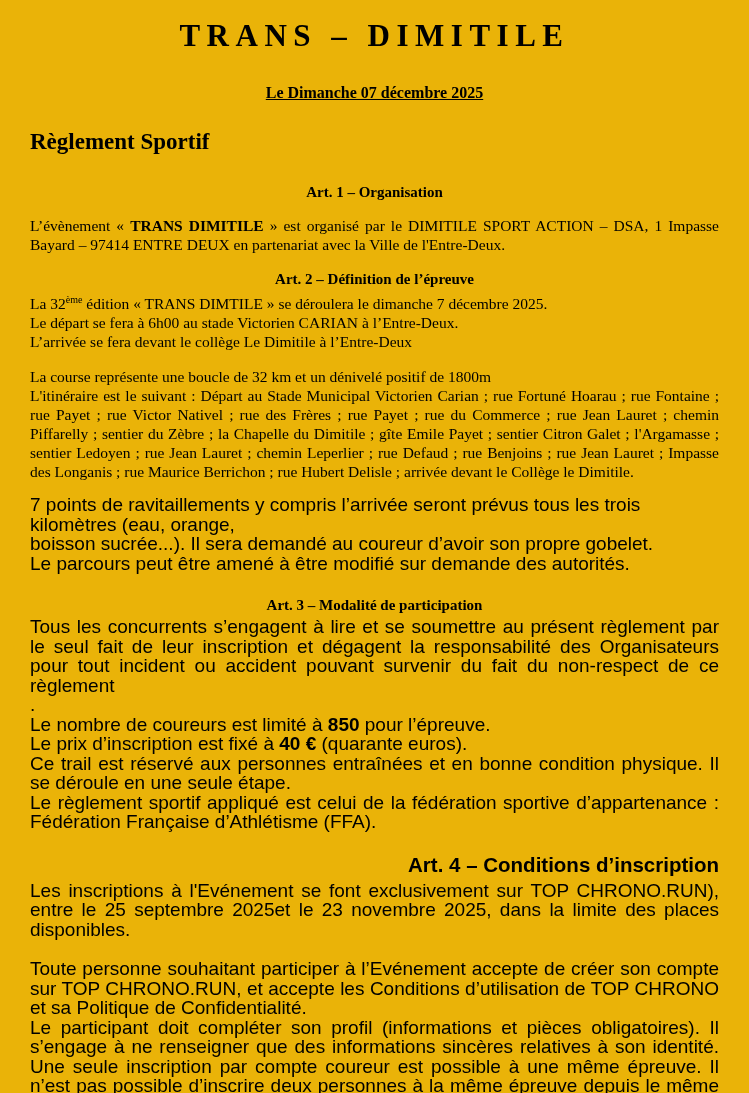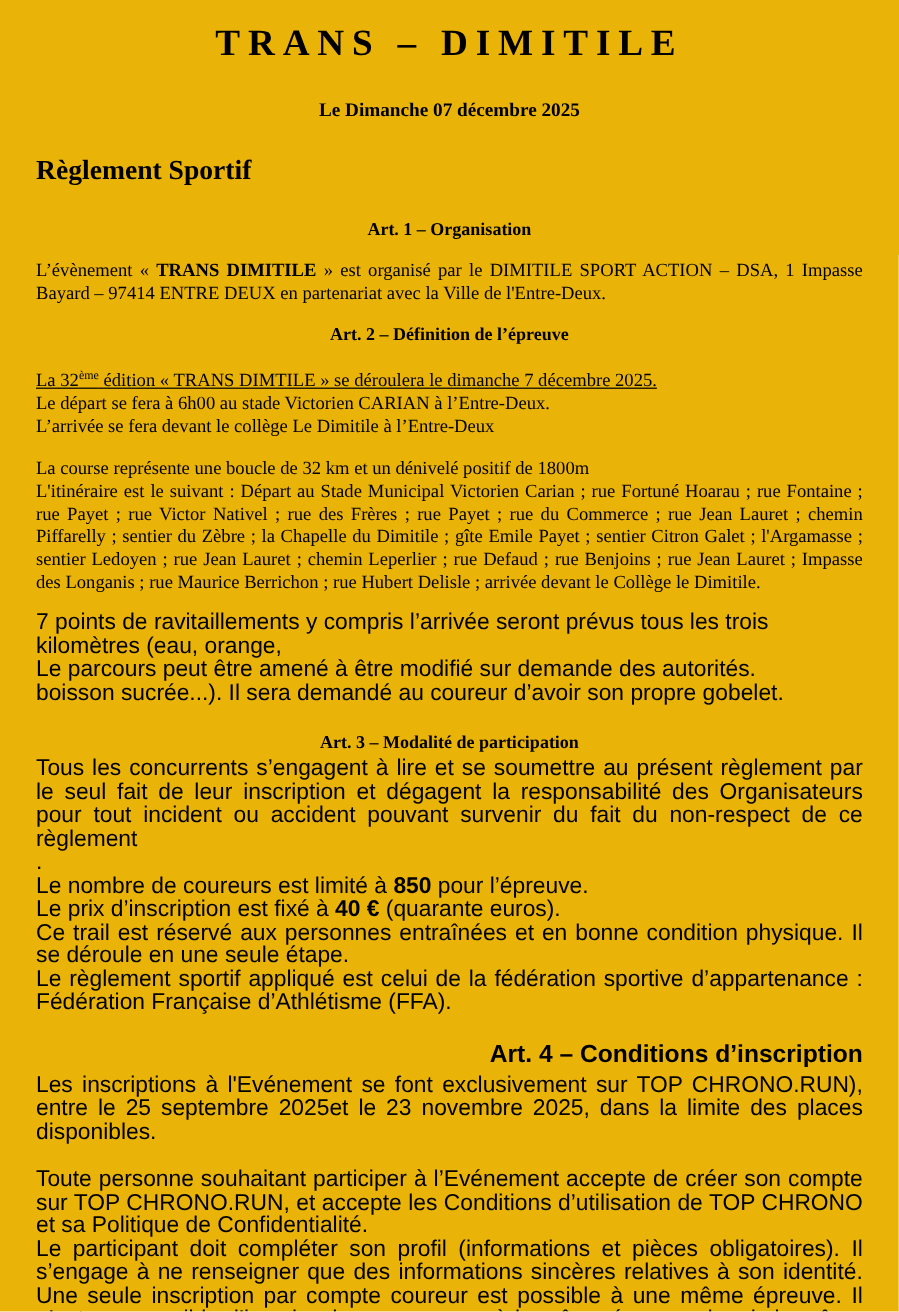--- a/index.html
+++ b/index.html
@@ -16,38 +16,38 @@
   .just   { text-align:justify; }
   .b      { font-weight:bold; }
 
   .doc-title {
     font-family:"Liberation Serif","DejaVu Serif",serif;
     font-weight:bold; font-size:31px; letter-spacing:0.21em;
     text-align:center; margin-top:2px; white-space:nowrap;
   }
   .date-line {
     font-family:"Liberation Serif","DejaVu Serif",serif;
-    font-weight:bold; font-size:16px; text-align:center; margin-top:30px;
+    font-weight:bold; font-size:16px; text-align:center; margin-top:30px;text-decoration:underline;
   }
   .subtitle {
     font-family:"Liberation Serif","DejaVu Serif",serif;
     font-weight:bold; font-size:23px; text-align:left; margin-top:27px;
   }
   .art-heading {
     font-family:Liberation Serif, serif;
     font-weight:bold; font-size:15px; text-align:center;
   }
   .art-heading-sans {
     font-family:"Liberation Sans","DejaVu Sans",sans-serif;
     font-weight:bold; font-size:20.5px; text-align:right;
   }
   .h-art1 { margin-top:29px; }
   .p-art1 { margin-top:15px; }
   .h-art2 { margin-top:17px; }
-  .p-edition { margin-top:20px;text-decoration:underline; }
+  .p-edition { margin-top:6px; }
   .course-block { margin-top:16px; }
   .refresh-block { margin-top:14px; }
   .h-art3 { margin-top:24px; }
   .p-art3 { margin-top:3px; }
   .h-art4 { margin-top:21px; }
   .p-art4-1 { margin-top:4px; }
   .p-art4-2 { margin-top:20px; }
   sup.ed { font-size:10px; vertical-align:super; line-height:0; }
 </style>
 </head>
@@ -69,22 +69,22 @@
   <div class="serif">Le départ se fera à 6h00 au stade Victorien CARIAN à l’Entre-Deux.</div>
   <div class="serif">L’arrivée se fera devant le collège Le Dimitile à l’Entre-Deux</div>
 
   <div class="course-block">
     <div class="serif">La course représente une boucle de 32 km et un dénivelé positif de 1800m</div>
     <p class="serif just">L'itinéraire est le suivant :  Départ au Stade Municipal Victorien Carian ; rue Fortuné Hoarau ; rue Fontaine ; rue Payet ; rue Victor Nativel ; rue des Frères ; rue Payet ; rue du Commerce ; rue Jean Lauret ; chemin Piffarelly ; sentier du Zèbre ; la Chapelle du Dimitile ; gîte Emile Payet ; sentier Citron Galet ; l'Argamasse ; sentier Ledoyen ; rue Jean Lauret ; chemin Leperlier ; rue Defaud ;  rue Benjoins ; rue Jean Lauret ; Impasse des Longanis ;  rue Maurice Berrichon ; rue Hubert Delisle ; arrivée devant le Collège le Dimitile.</p>
   </div>
 
   <div class="refresh-block">
     <div class="sans">7 points de ravitaillements y compris l’arrivée seront prévus tous les trois kilomètres (eau, orange,</div>
+    <div class="sans">boisson sucrée...). Il sera demandé au coureur d’avoir son propre gobelet.</div>
     <div class="sans">Le parcours peut être amené à être modifié sur demande des autorités.</div>
-    <div class="sans">boisson sucrée...). Il sera demandé au coureur d’avoir son propre gobelet.</div>
   </div>
 
   <div class="art-heading h-art3">Art. 3 – Modalité de participation</div>
   <p class="sans just p-art3">Tous les concurrents s’engagent à lire et se soumettre au présent règlement par le seul fait de leur inscription et dégagent la responsabilité des Organisateurs pour tout incident ou accident pouvant survenir du fait du non-respect de ce règlement</p>
   <div class="sans">.</div>
   <div class="sans"><span>Le nombre de coureurs est limité à </span><span class="b">850</span><span> pour l’épreuve.</span></div>
   <div class="sans"><span>Le prix d’inscription est fixé à </span><span class="b">40 €</span><span> (quarante euros).</span></div>
   <p class="sans just">Ce trail est réservé aux personnes entraînées et en bonne condition physique. Il se déroule en une seule étape.</p>
   <p class="sans just">Le règlement sportif appliqué est celui de la fédération sportive d’appartenance : Fédération Française d’Athlétisme (FFA).</p>
 

